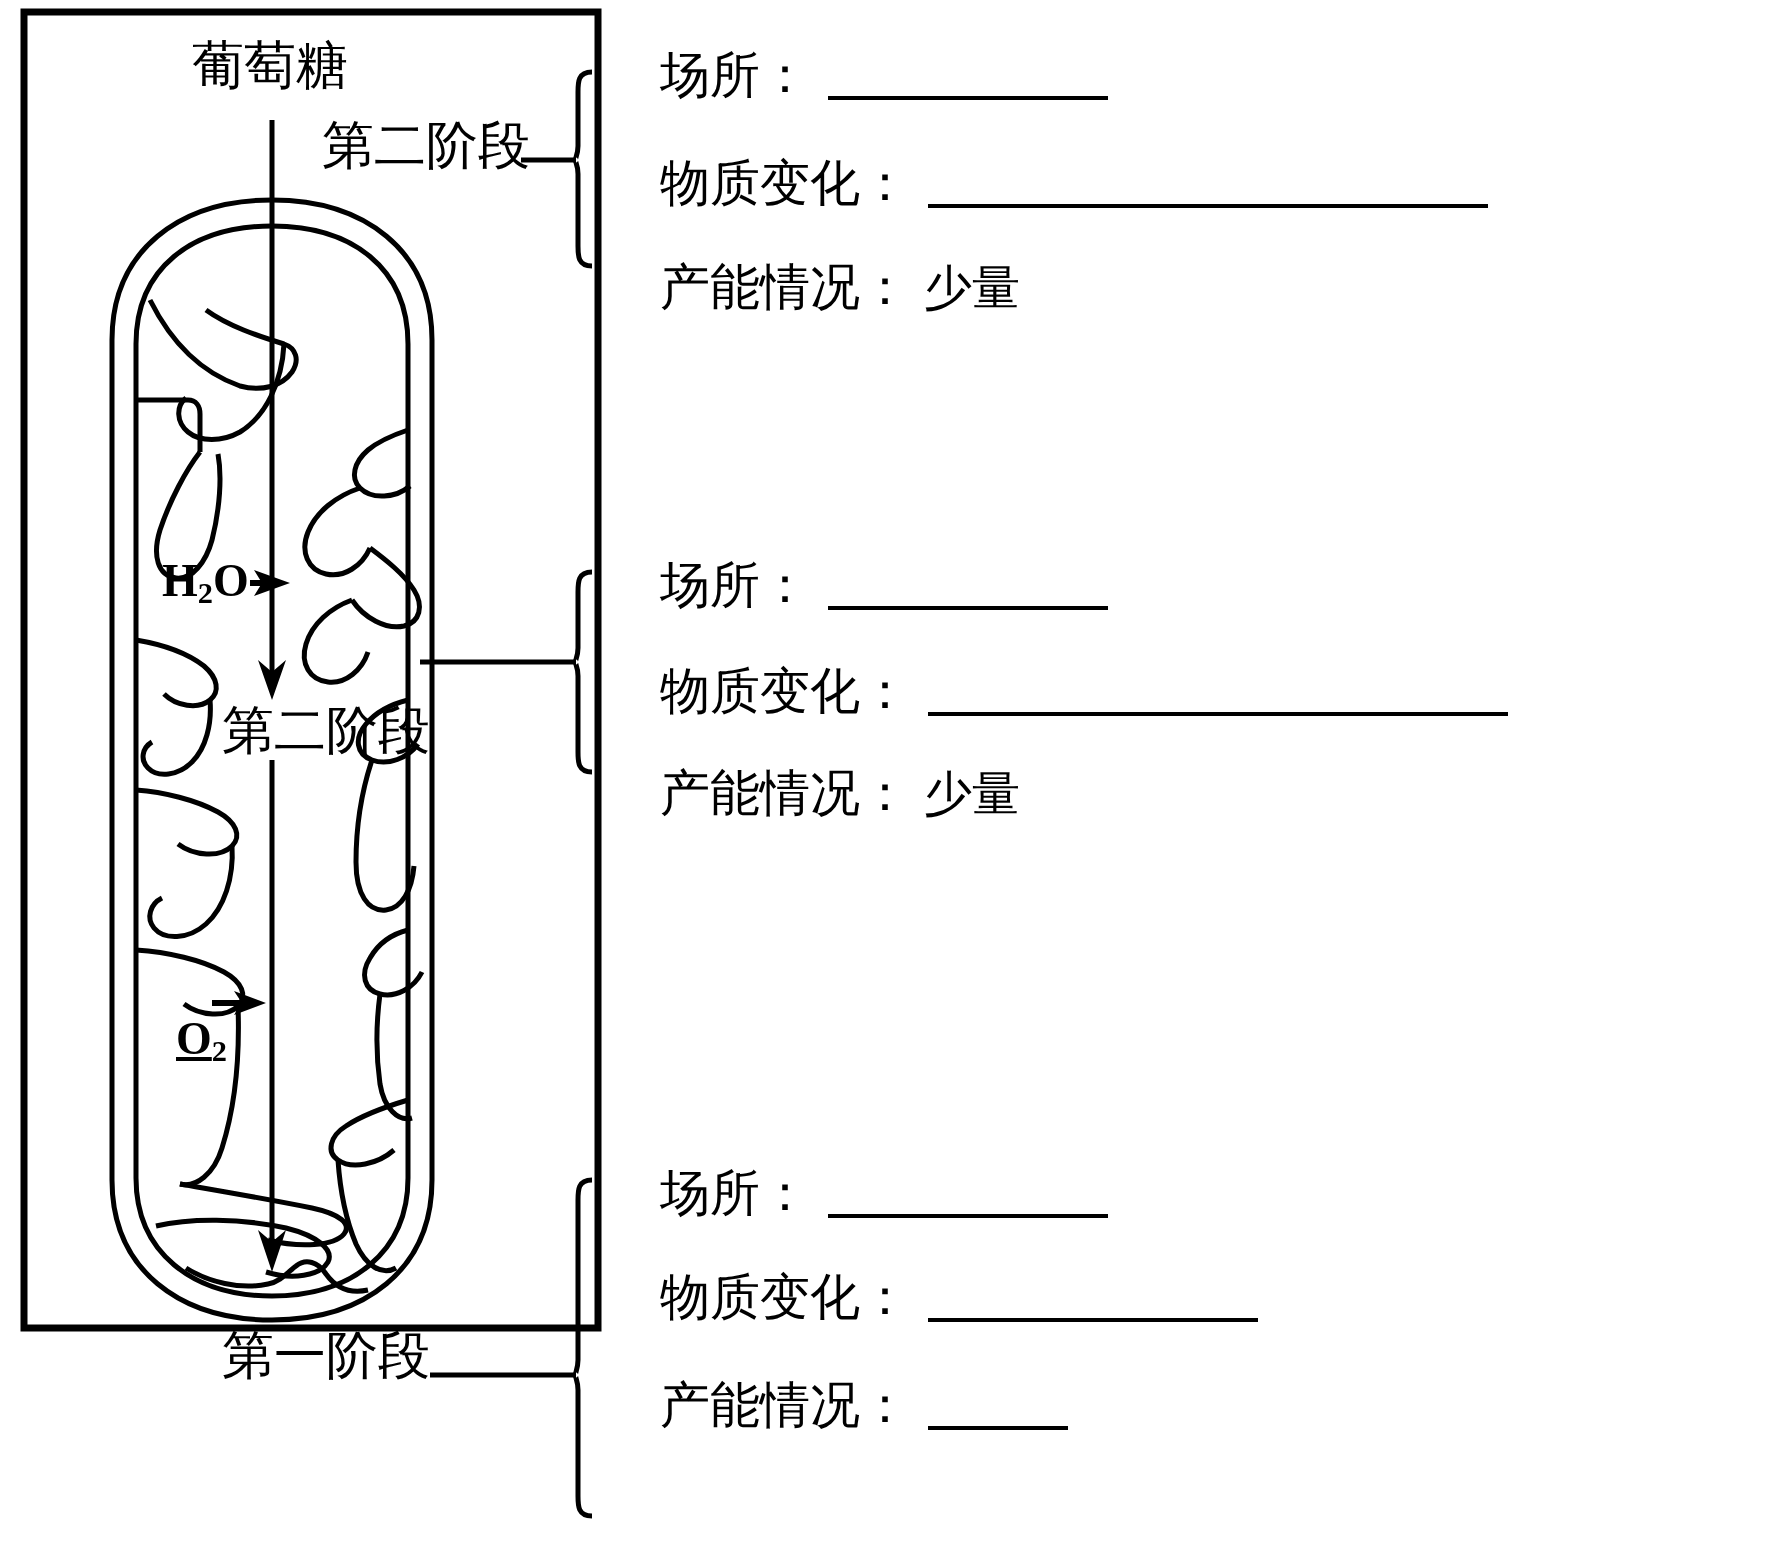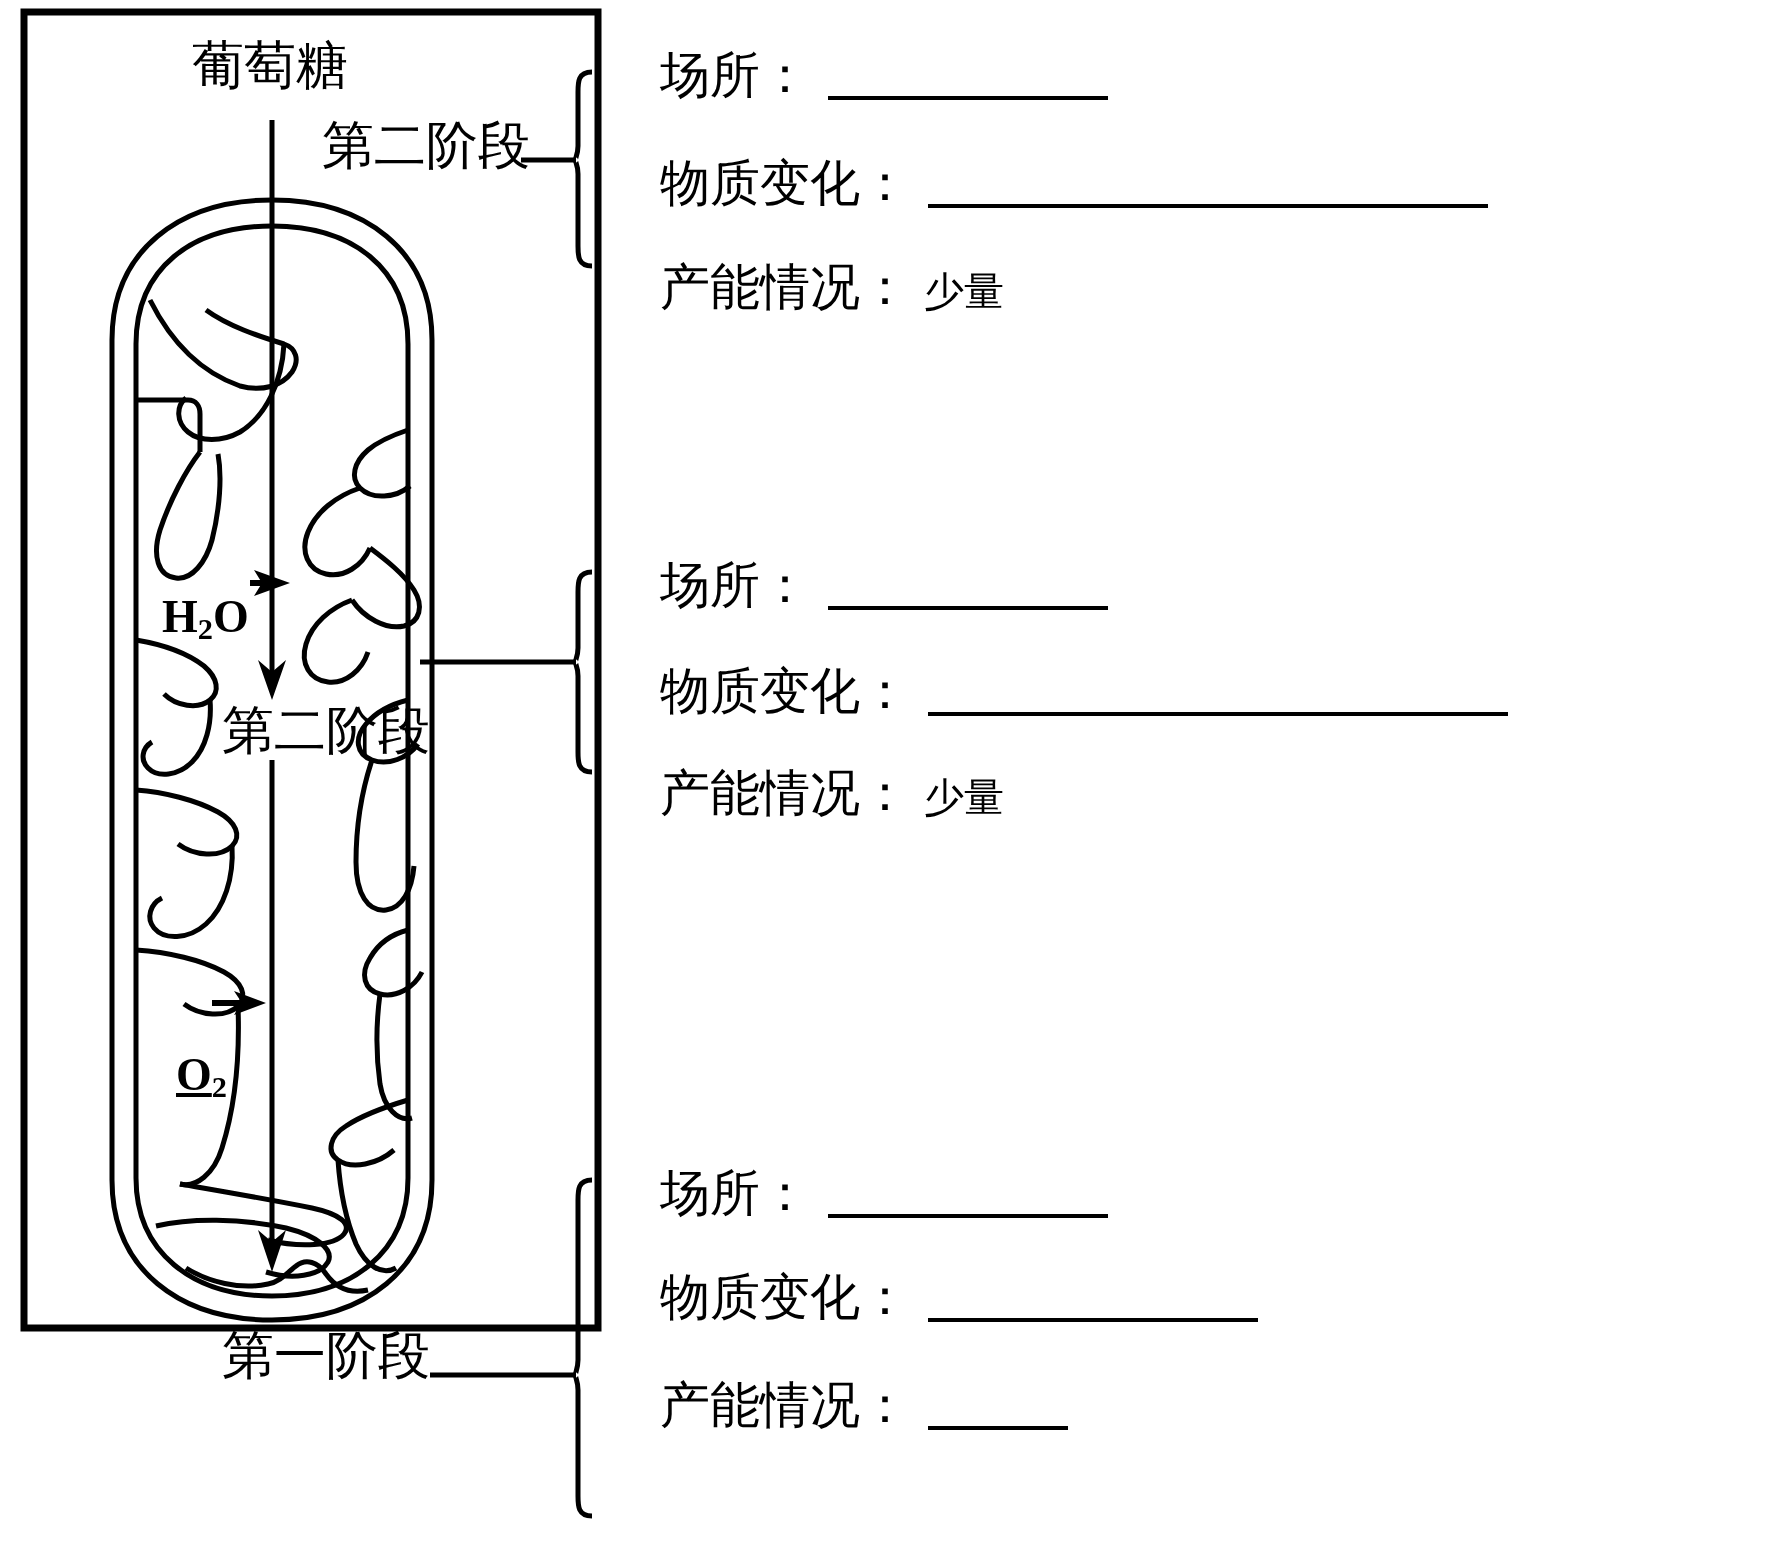--- a/index.html
+++ b/index.html
@@ -34,31 +34,30 @@
   .label-stage {
     font-size: 52px;
   }
   .label-glucose {
     font-size: 52px;
   }
   .field-label {
     font-size: 50px;
   }
   .field-value {
-    font-size: 40px;
+    font-size: 48px;
   }
   .mol {
     position: absolute;
     font-family: "Liberation Serif", "DejaVu Serif", serif;
     font-weight: bold;
     font-size: 46px;
     color: #000000;
     white-space: nowrap;
     line-height: 1;
-    margin-top: 36px;
   }
   .mol sub {
     font-size: 0.66em;
     vertical-align: -0.22em;
   }
   .row {
     position: absolute;
     display: flex;
     align-items: flex-end;
     white-space: nowrap;

